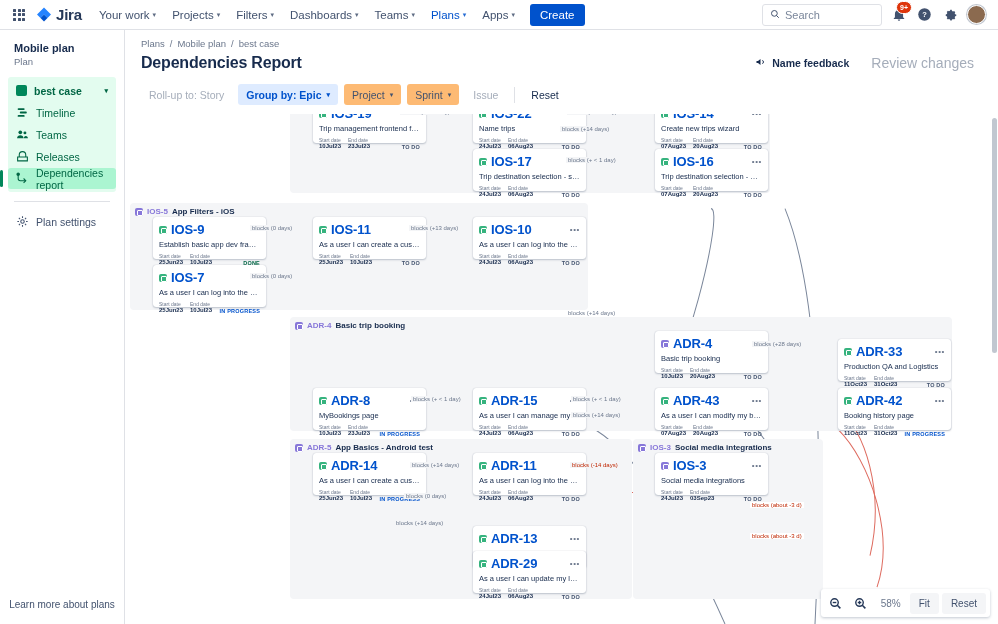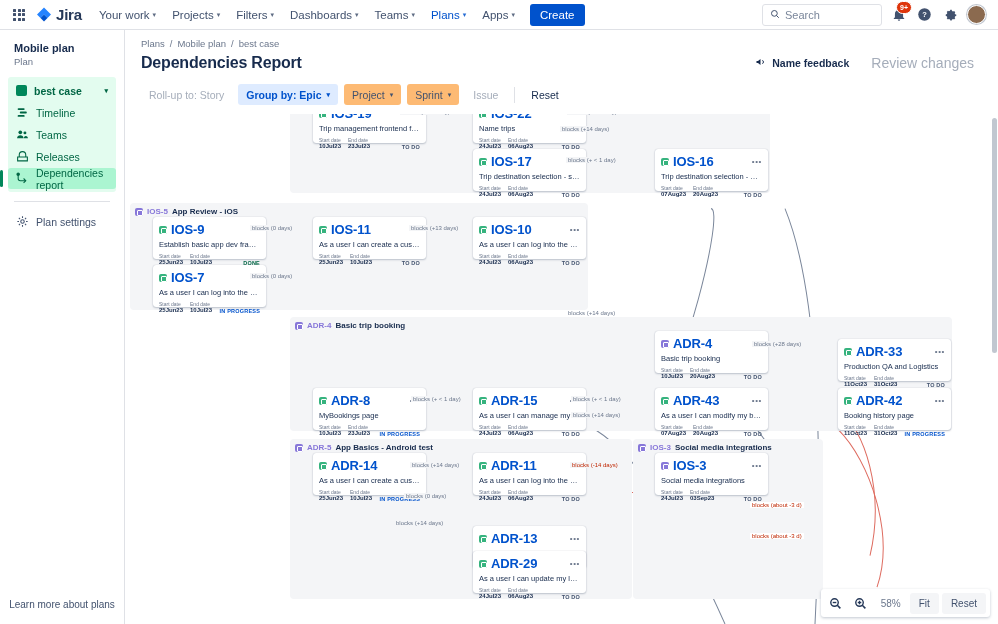--- a/index.html
+++ b/index.html
@@ -406,21 +406,21 @@
             <path d="M470,300 C520,330 560,400 600,485" fill="none" stroke="#7a869a" stroke-width="1"></path>
             <path d="M560,205 C600,230 620,300 660,330" fill="none" stroke="#7a869a" stroke-width="1"></path>
             <path d="M713,280 C740,300 760,360 745,420" fill="none" stroke="#de6b5f" stroke-width="1"></path>
             <path d="M713,300 C745,330 770,400 752,450" fill="none" stroke="#de6b5f" stroke-width="1"></path>
           </svg>
       <div class="group" style="left: 165px; top: -27px; width: 480px; height: 106px;"></div>
           <div class="group" style="left: 5px; top: 89px; width: 458px; height: 107px;"></div>
           <div class="grouphdr" style="left: 10px; top: 93px;">
             <span class="epicchip"></span>
             <span class="gid">IOS-5</span>
-            <span>App Review - iOS</span>
+            <span>App Filters - iOS</span>
           </div>
           <div class="group" style="left: 165px; top: 203px; width: 662px; height: 114px;"></div>
           <div class="grouphdr" style="left: 170px; top: 207px;">
             <span class="epicchip"></span>
             <span class="gid">ADR-4</span>
             <span>Basic trip booking</span>
           </div>
           <div class="group" style="left: 165px; top: 325px; width: 342px; height: 160px;"></div>
           <div class="grouphdr" style="left: 170px; top: 329px;">
             <span class="epicchip"></span>
@@ -460,20 +460,39 @@
             </div>
             <div class="summary">Name trips</div>
             <div class="meta">
               <div class="mcol">
                 <div class="ml">Start date</div>
                 <div class="mv">24Jul23</div>
               </div>
               <div class="mcol">
                 <div class="ml">End date</div>
                 <div class="mv">06Aug23</div>
+              </div>
+              <div class="status st-todo">TO DO</div>
+            </div>
+          </div>
+          <div class="card" style="left: 530px; top: -13px;">
+            <div class="chd">
+              <span class="storychip"></span>
+              <span class="key">IOS-14</span>
+              <span class="dots">•••</span>
+            </div>
+            <div class="summary">Create new trips wizard</div>
+            <div class="meta">
+              <div class="mcol">
+                <div class="ml">Start date</div>
+                <div class="mv">07Aug23</div>
+              </div>
+              <div class="mcol">
+                <div class="ml">End date</div>
+                <div class="mv">20Aug23</div>
               </div>
               <div class="status st-todo">TO DO</div>
             </div>
           </div>
           <div class="card" style="left: 348px; top: 35px;">
             <div class="chd">
               <span class="storychip"></span>
               <span class="key">IOS-17</span>
               <span class="dots">•••</span>
             </div>

